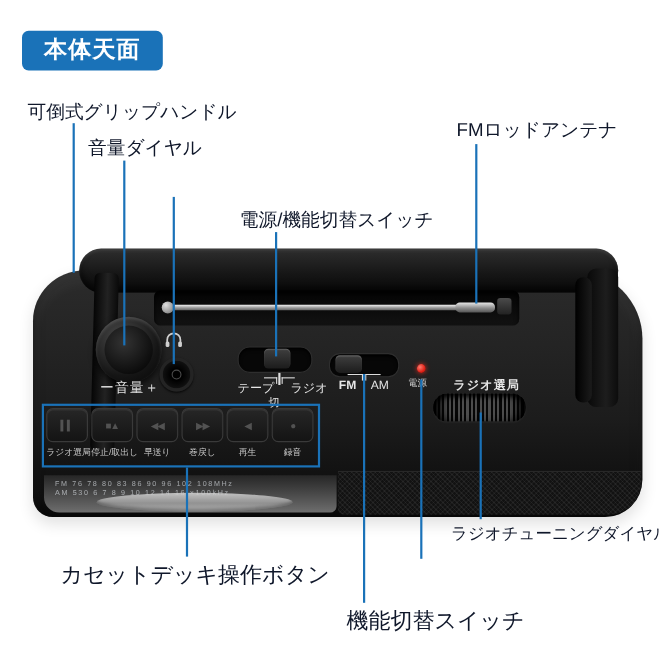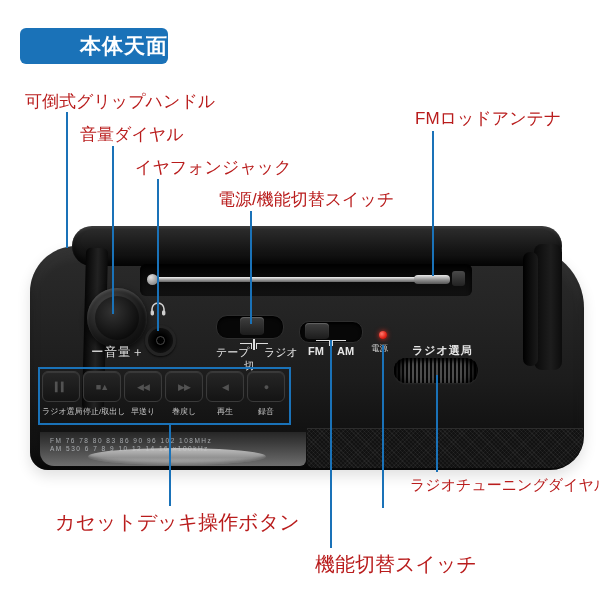--- a/index.html
+++ b/index.html
@@ -1,25 +1,25 @@
 <!DOCTYPE html>
 <html><head>
 <meta charset="utf-8">
 <style>
   html,body{margin:0;padding:0;background:#fff;}
   #stage{position:relative;width:600px;height:600px;background:#fff;overflow:hidden;
          font-family:"Liberation Sans",sans-serif;}
 
   
-  .badge{position:absolute;left:20px;top:28px;width:148px;height:36px;line-height:36px;
-         background:#1a72b8;color:#fff;font-size:21px;font-weight:bold;text-align:right;
+  .badge{position:absolute;left:20px;top:28px;width:128px;height:36px;line-height:36px;
+         background:#1a72b8;color:#fff;font-size:21px;font-weight:bold;text-align:center;
          border-radius:6px;letter-spacing:1px;z-index:20;}
 
   
-  .lbl{position:absolute;color:#b91c1c;font-size:17px;white-space:nowrap;z-index:20;}
+  .lbl{position:absolute;color:#0f172a;font-size:17px;white-space:nowrap;z-index:20;}
   #lbl-handle{left:25px;top:90px;}
   #lbl-volume{left:80px;top:123px;}
   #lbl-earphone{left:135px;top:156px;}
   #lbl-func{left:218px;top:188px;}
   #lbl-antenna{left:415px;top:107px;}
   #lbl-cassette{left:55px;top:509px;font-size:20px;text-align:center;}
   #lbl-tuningdial{left:410px;top:476px;font-size:15px;}
   #lbl-powerlamp{left:368px;top:511px;font-size:20px;}
   #lbl-band{left:315px;top:551px;font-size:20px;}
 
@@ -87,21 +87,21 @@
   .d-thumb{position:absolute;border-radius:4px;background:linear-gradient(180deg,#3f3f3f,#1c1c1c);
          box-shadow:inset 0 1px 1px rgba(255,255,255,.2);z-index:8;}
   #th-func{left:240px;top:317px;width:24px;height:18px;}
   #th-band{left:305px;top:323px;width:24px;height:16px;}
 
   .d-mark{position:absolute;color:#e6e6e6;font-size:11px;z-index:7;white-space:nowrap;}
   #mk-tape{left:216px;top:345px;}
   #mk-radio{left:264px;top:345px;font-family:Liberation Mono, monospace;}
   #mk-kiri{left:240px;top:359px;width:18px;text-align:center;font-size:10px;}
   #mk-fm{left:308px;top:345px;font-weight:bold;}
-  #mk-am{left:337px;top:345px;font-weight:bold;text-align:center;}
+  #mk-am{left:337px;top:345px;font-weight:normal;text-align:center;}
   .bk{position:absolute;height:5px;border-top:1px solid #ddd;z-index:7;}
   #bk-tape{left:240px;top:343px;width:11px;border-right:1px solid #ddd;}
   #bk-radio{left:256px;top:343px;width:11px;border-left:1px solid #ddd;}
   #tick-func{position:absolute;left:253px;top:339px;width:2px;height:11px;background:#ddd;z-index:7;}
   #bk-fm{left:316px;top:340px;width:13px;border-right:1px solid #ddd;}
   #bk-am{left:332px;top:340px;width:13px;border-left:1px solid #ddd;}
 
   .d-led{position:absolute;left:379px;top:331px;width:8px;height:8px;border-radius:50%;
          background:radial-gradient(circle at 35% 35%,#ff7a6e,#e02015 60%,#8a0e08);
          box-shadow:0 0 5px rgba(255,45,30,.85);z-index:7;}
@@ -142,21 +142,20 @@
 </style>
 </head>
 <body>
 
 <div id="stage">
 
   <div class="badge">本体天面</div>
 
   <div class="lbl" id="lbl-handle">可倒式グリップハンドル</div>
   <div class="lbl" id="lbl-volume">音量ダイヤル</div>
-  <div class="lbl" id="lbl-earphone">イヤフォンジャック</div>
   <div class="lbl" id="lbl-antenna">FMロッドアンテナ</div>
   <div class="lbl" id="lbl-func">電源/機能切替スイッチ</div>
   <div class="lbl" id="lbl-cassette">カセットデッキ操作ボタン</div>
   <div class="lbl" id="lbl-tuningdial">ラジオチューニングダイヤル</div>
   <div class="lbl" id="lbl-band">機能切替スイッチ</div>
 
   <div class="cline" id="ln-handle"></div>
   <div class="cline" id="ln-volume"></div>
   <div class="cline" id="ln-earphone"></div>
   <div class="cline" id="ln-func"></div>

